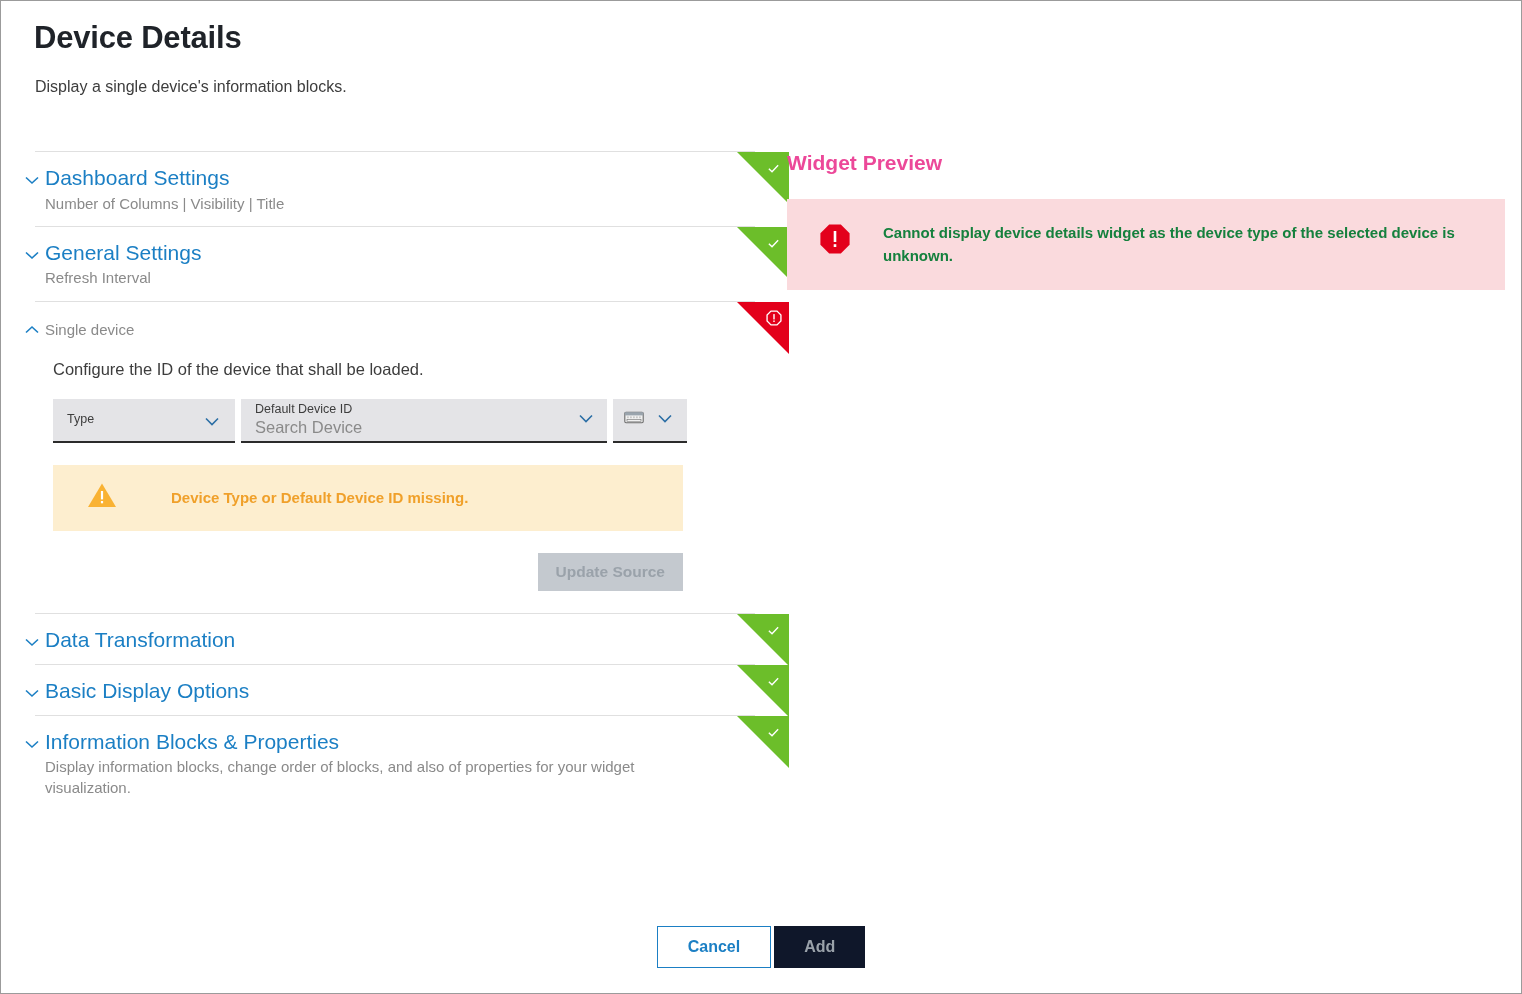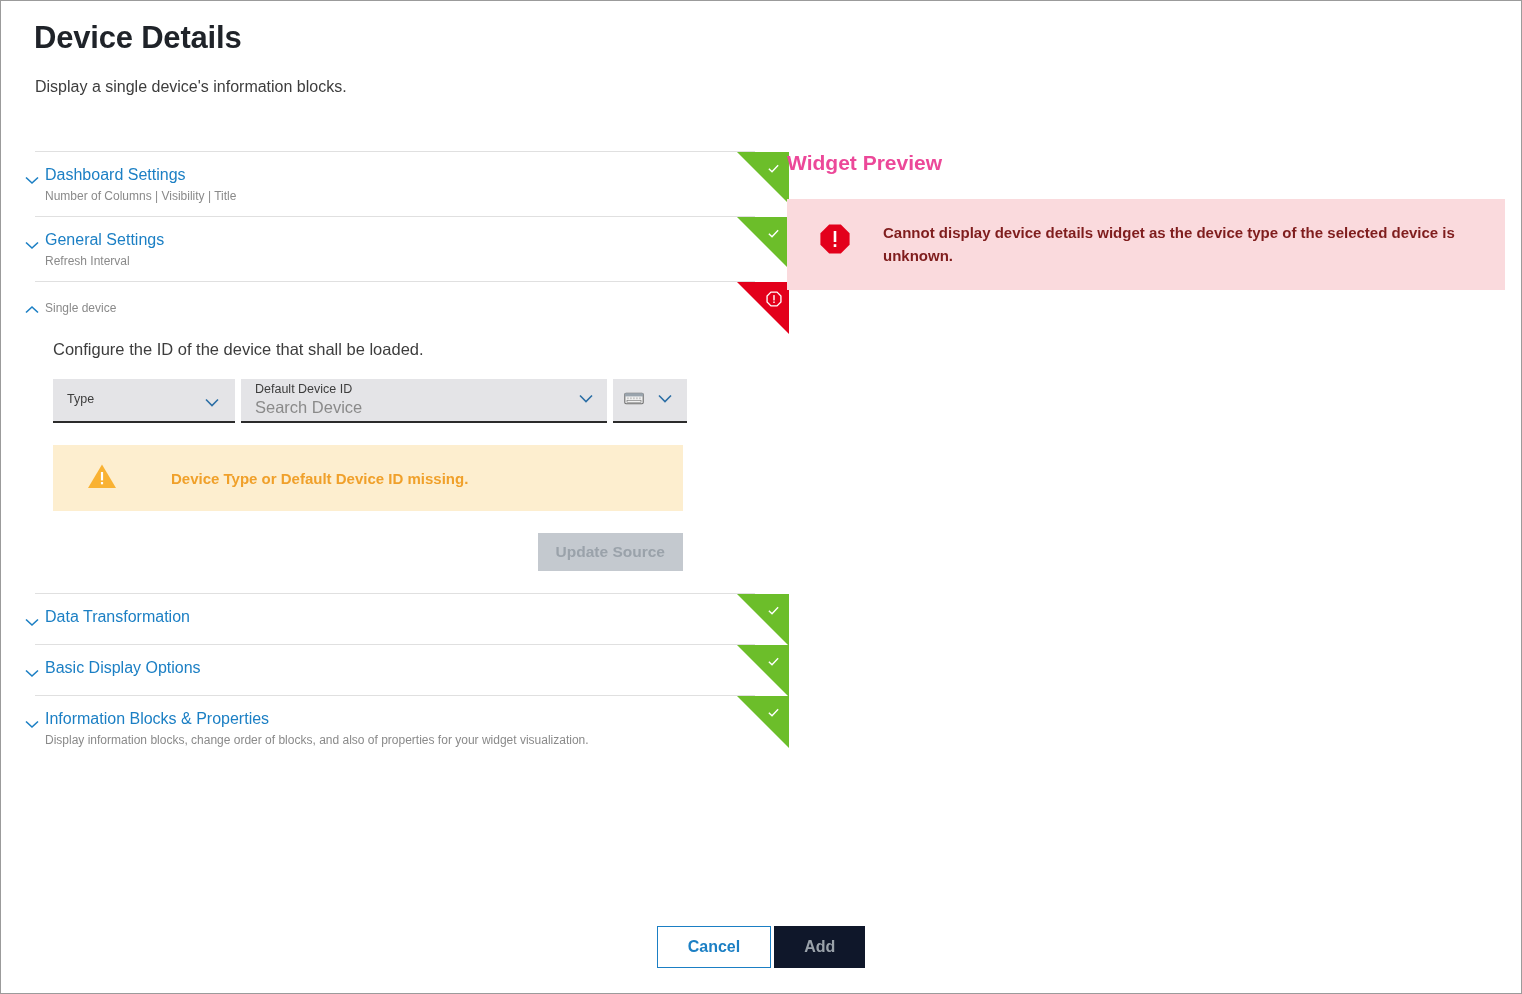--- a/index.html
+++ b/index.html
@@ -69,27 +69,27 @@
     margin-left: -16px;
     margin-top: 4px;
     display: flex;
     align-items: center;
     justify-content: center;
     color: #1b7fc4;
   }
   .chevron svg { display: block; }
   .acc-titles { flex: 1 1 auto; }
   .acc-title {
-    font-size: 16px;
+    font-size: 21px;
     color: #1b7fc4;
     line-height: 1.12;
     font-weight: normal;
   }
   .acc-sub {
-    font-size: 12px;
+    font-size: 15px;
     color: #8a8a8a;
     margin-top: 4px;
     line-height: 1.35;
     max-width: 600px;
   }
 
   
   .corner-flag {
     position: absolute;
     right: -34px;
@@ -230,21 +230,21 @@
     box-sizing: border-box;
     padding: 22px 18px 22px 18px;
     display: flex;
     align-items: flex-start;
   }
   .preview-error .err-icon { flex: 0 0 34px; margin-top: 2px; margin-left: 14px;}
   .preview-error .err-text {
     margin-left: 30px;
     font-size: 15px;
     font-weight: bold;
-    color: #7f1d1d;
+    color: #15803d;
     line-height: 1.55;
     max-width: 580px;
   }
 
   
   #footer {
     position: absolute;
     left: 0;
     right: 0;
     top: 925px;

